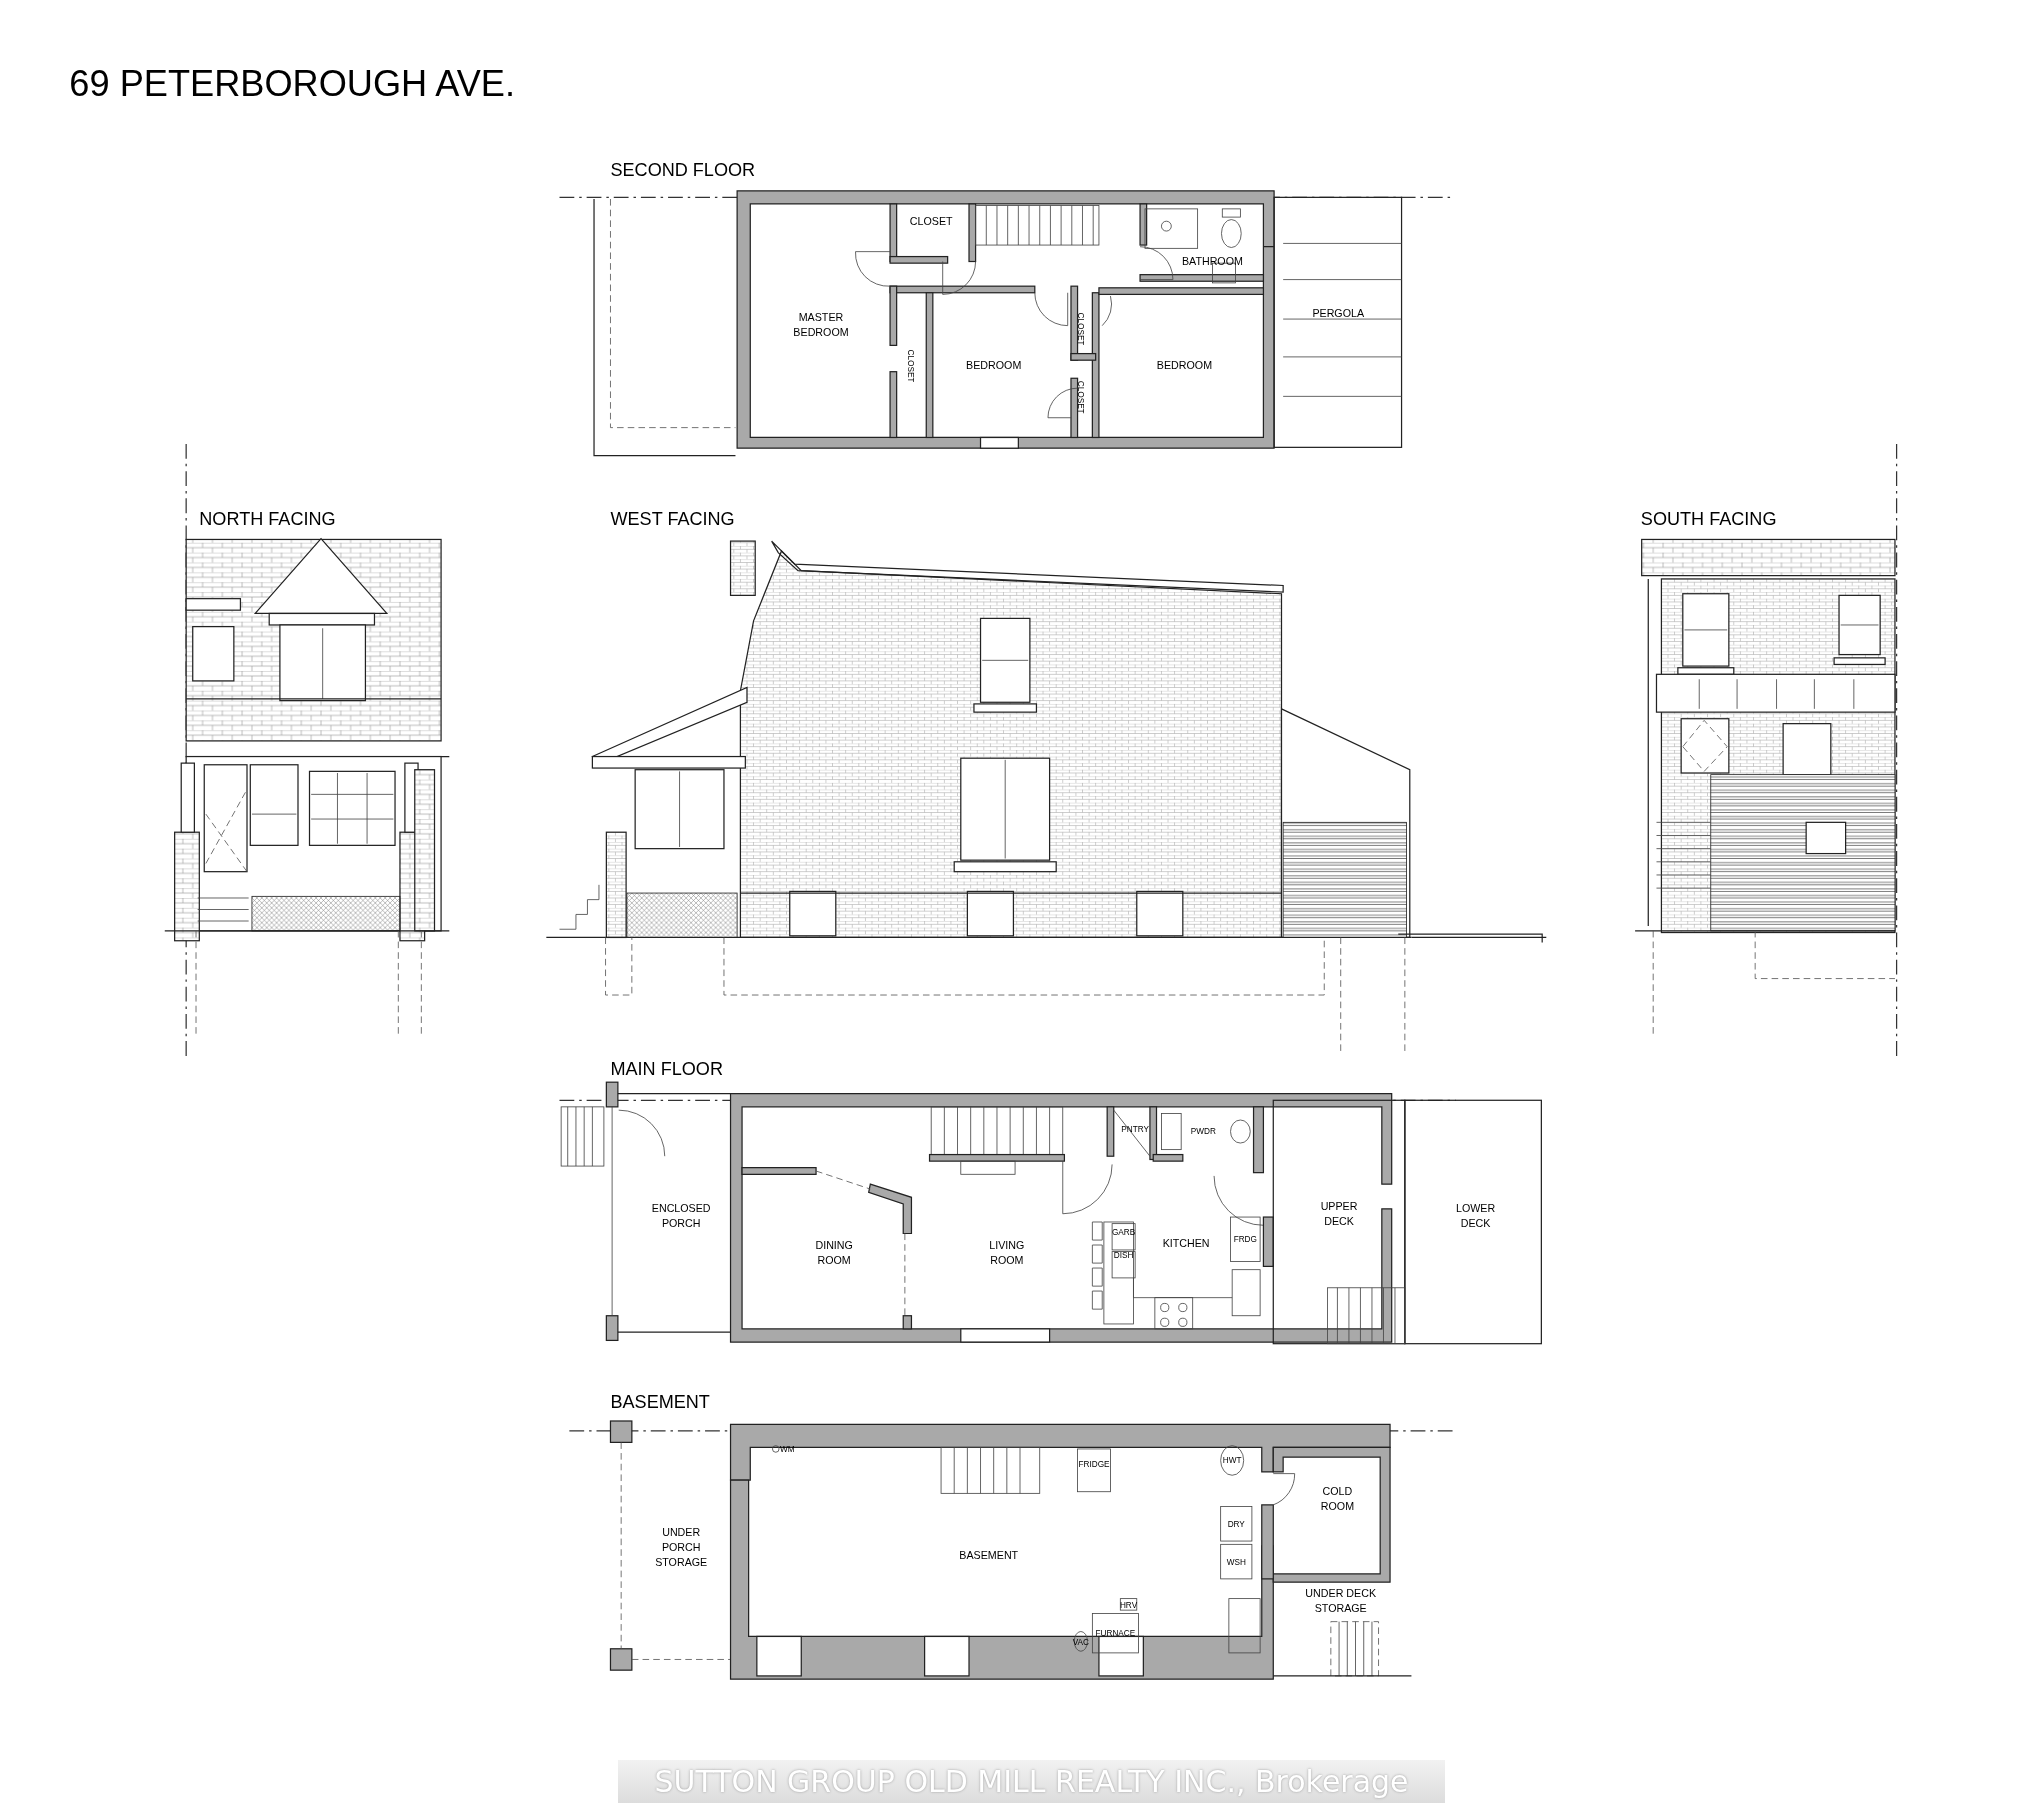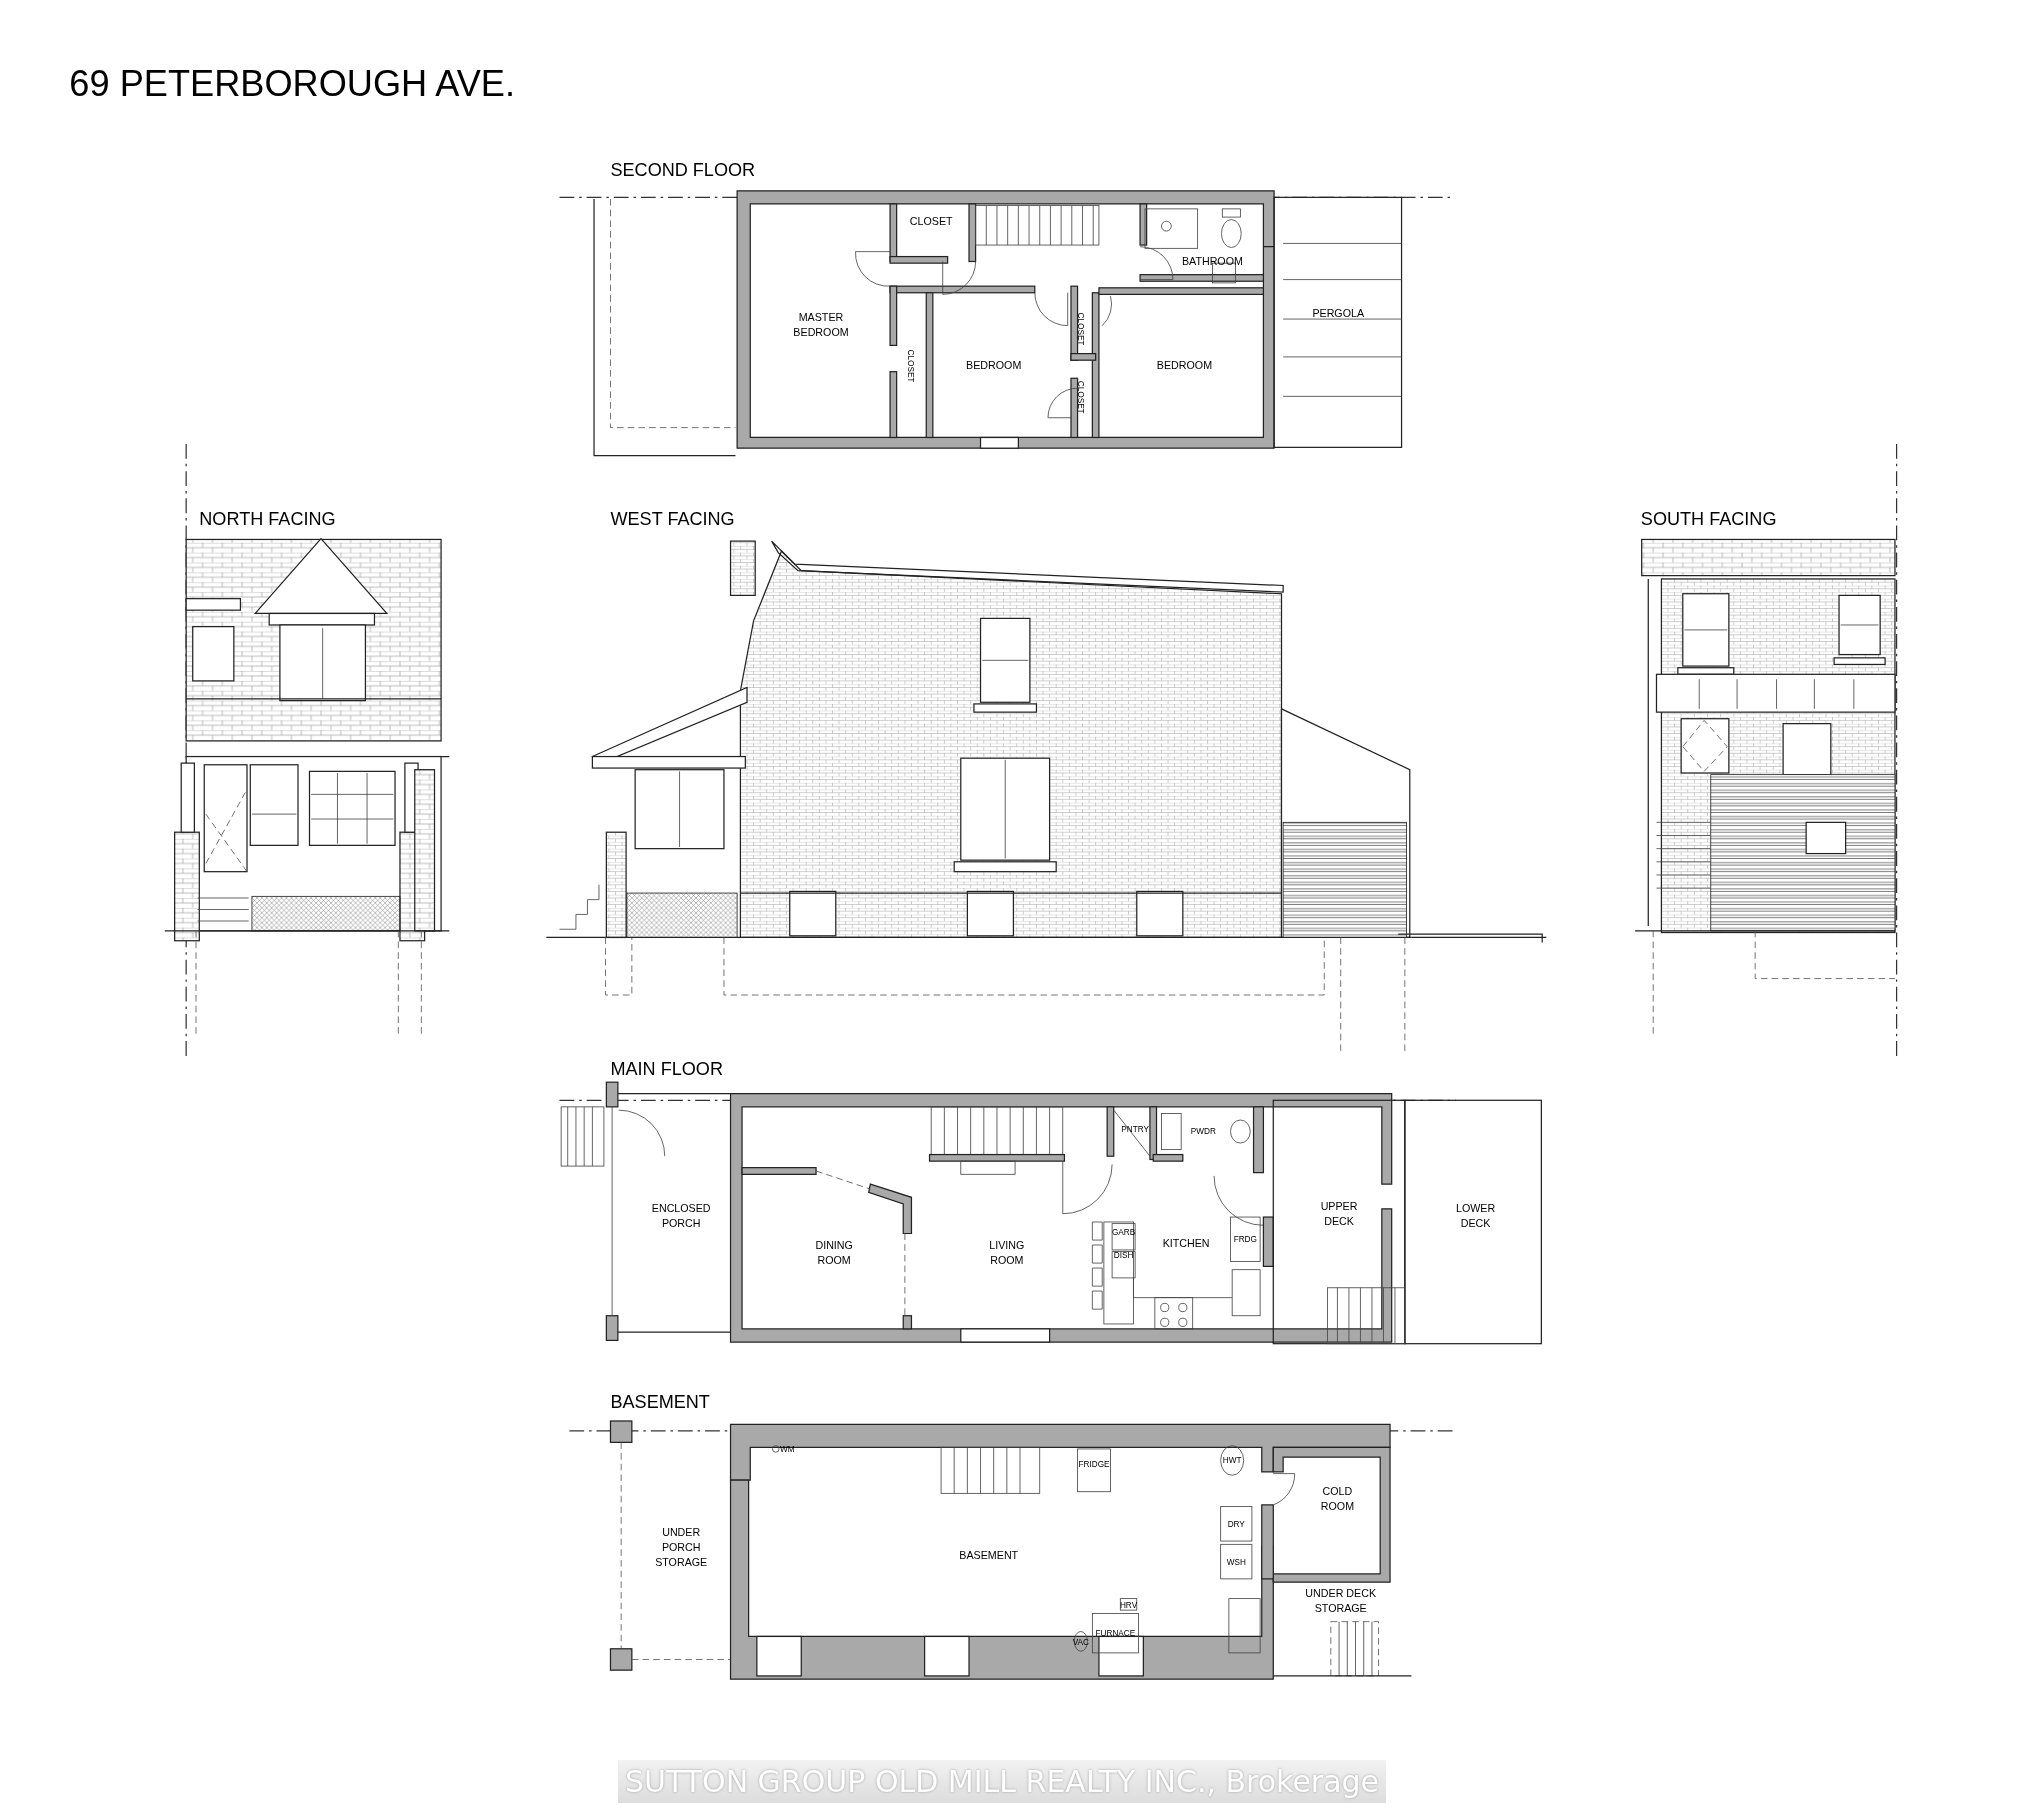--- a/index.html
+++ b/index.html
@@ -10,21 +10,21 @@
   .room{font-family:"Liberation Sans",sans-serif;font-size:13px;fill:#000;text-anchor:middle;}
   .small{font-family:"Liberation Sans",sans-serif;font-size:10px;fill:#000;text-anchor:middle;}
   .wall{fill:#a9a9a9;stroke:#222;stroke-width:1.5;}
   .ln{fill:none;stroke:#222;stroke-width:1.5;}
   .thin{fill:none;stroke:#444;stroke-width:1;}
   .dash{fill:none;stroke:#333;stroke-width:1.5;stroke-dasharray:18 6 3 6;}
   .hid{fill:none;stroke:#555;stroke-width:1;stroke-dasharray:8 5;}
   .brick{fill:url(#brick);stroke:#222;stroke-width:1.5;}
   .brick2{fill:url(#brickS);stroke:#222;stroke-width:1.5;}
   .win{fill:#fff;stroke:#222;stroke-width:1.5;}
-  .watermark{position:absolute;left:618px;top:1760px;width:768px;height:43px;background:linear-gradient(#f2f2f2,#dcdcdc);
+  .watermark{position:absolute;left:618px;top:1760px;width:827px;height:43px;background:linear-gradient(#f2f2f2,#dcdcdc);
     color:#fff;font-family:"DejaVu Sans",sans-serif;font-size:30px;line-height:43px;text-align:center;text-shadow:0 0 2.5px #999;}
 </style>
 </head>
 <body>
 
 <svg width="2040" height="1819" viewBox="0 0 2480 2212">
   <defs>
     <pattern id="brick" width="24" height="12" patternUnits="userSpaceOnUse">
       <rect width="24" height="12" fill="#fff"></rect>
       <path d="M0 0H24M0 6H24M6 0V6M18 6V12" stroke="#999" stroke-width="0.8" fill="none"></path>

